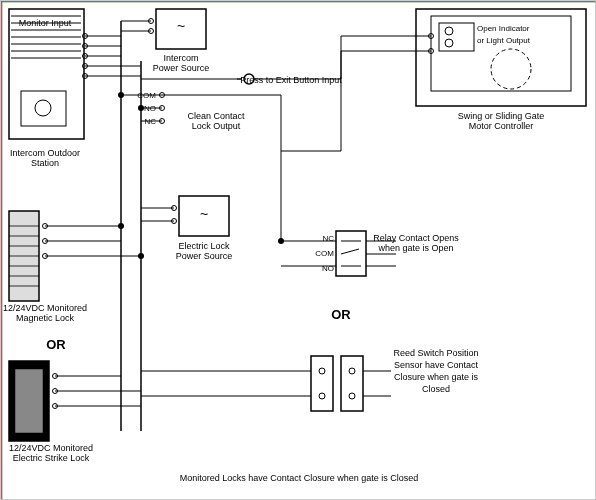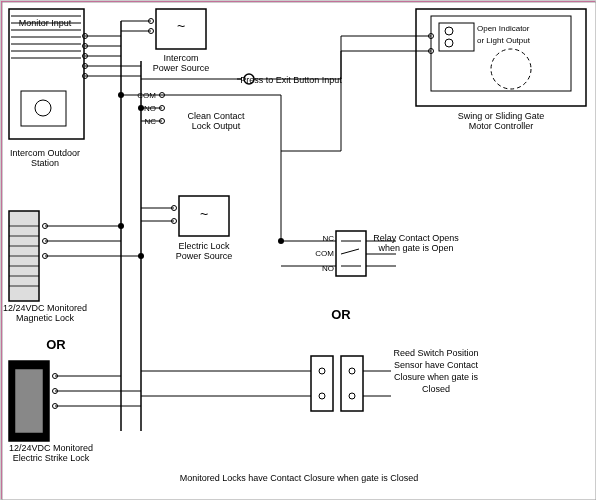--- a/index.html
+++ b/index.html
@@ -9,21 +9,21 @@
       background: #fff;
       font-family: Arial, sans-serif;
       font-size: 11px;
       overflow: hidden;
       position: relative;
     }
     .diagram-container {
       width: 596px;
       height: 500px;
       position: relative;
-      background: #ec4899;
+      background: #b91c1c;
       border: 1px solid #ccc;
     }
     svg {
       position: absolute;
       top: 0; left: 0;
       width: 596px;
       height: 500px;
     }
   </style>
 </head>

